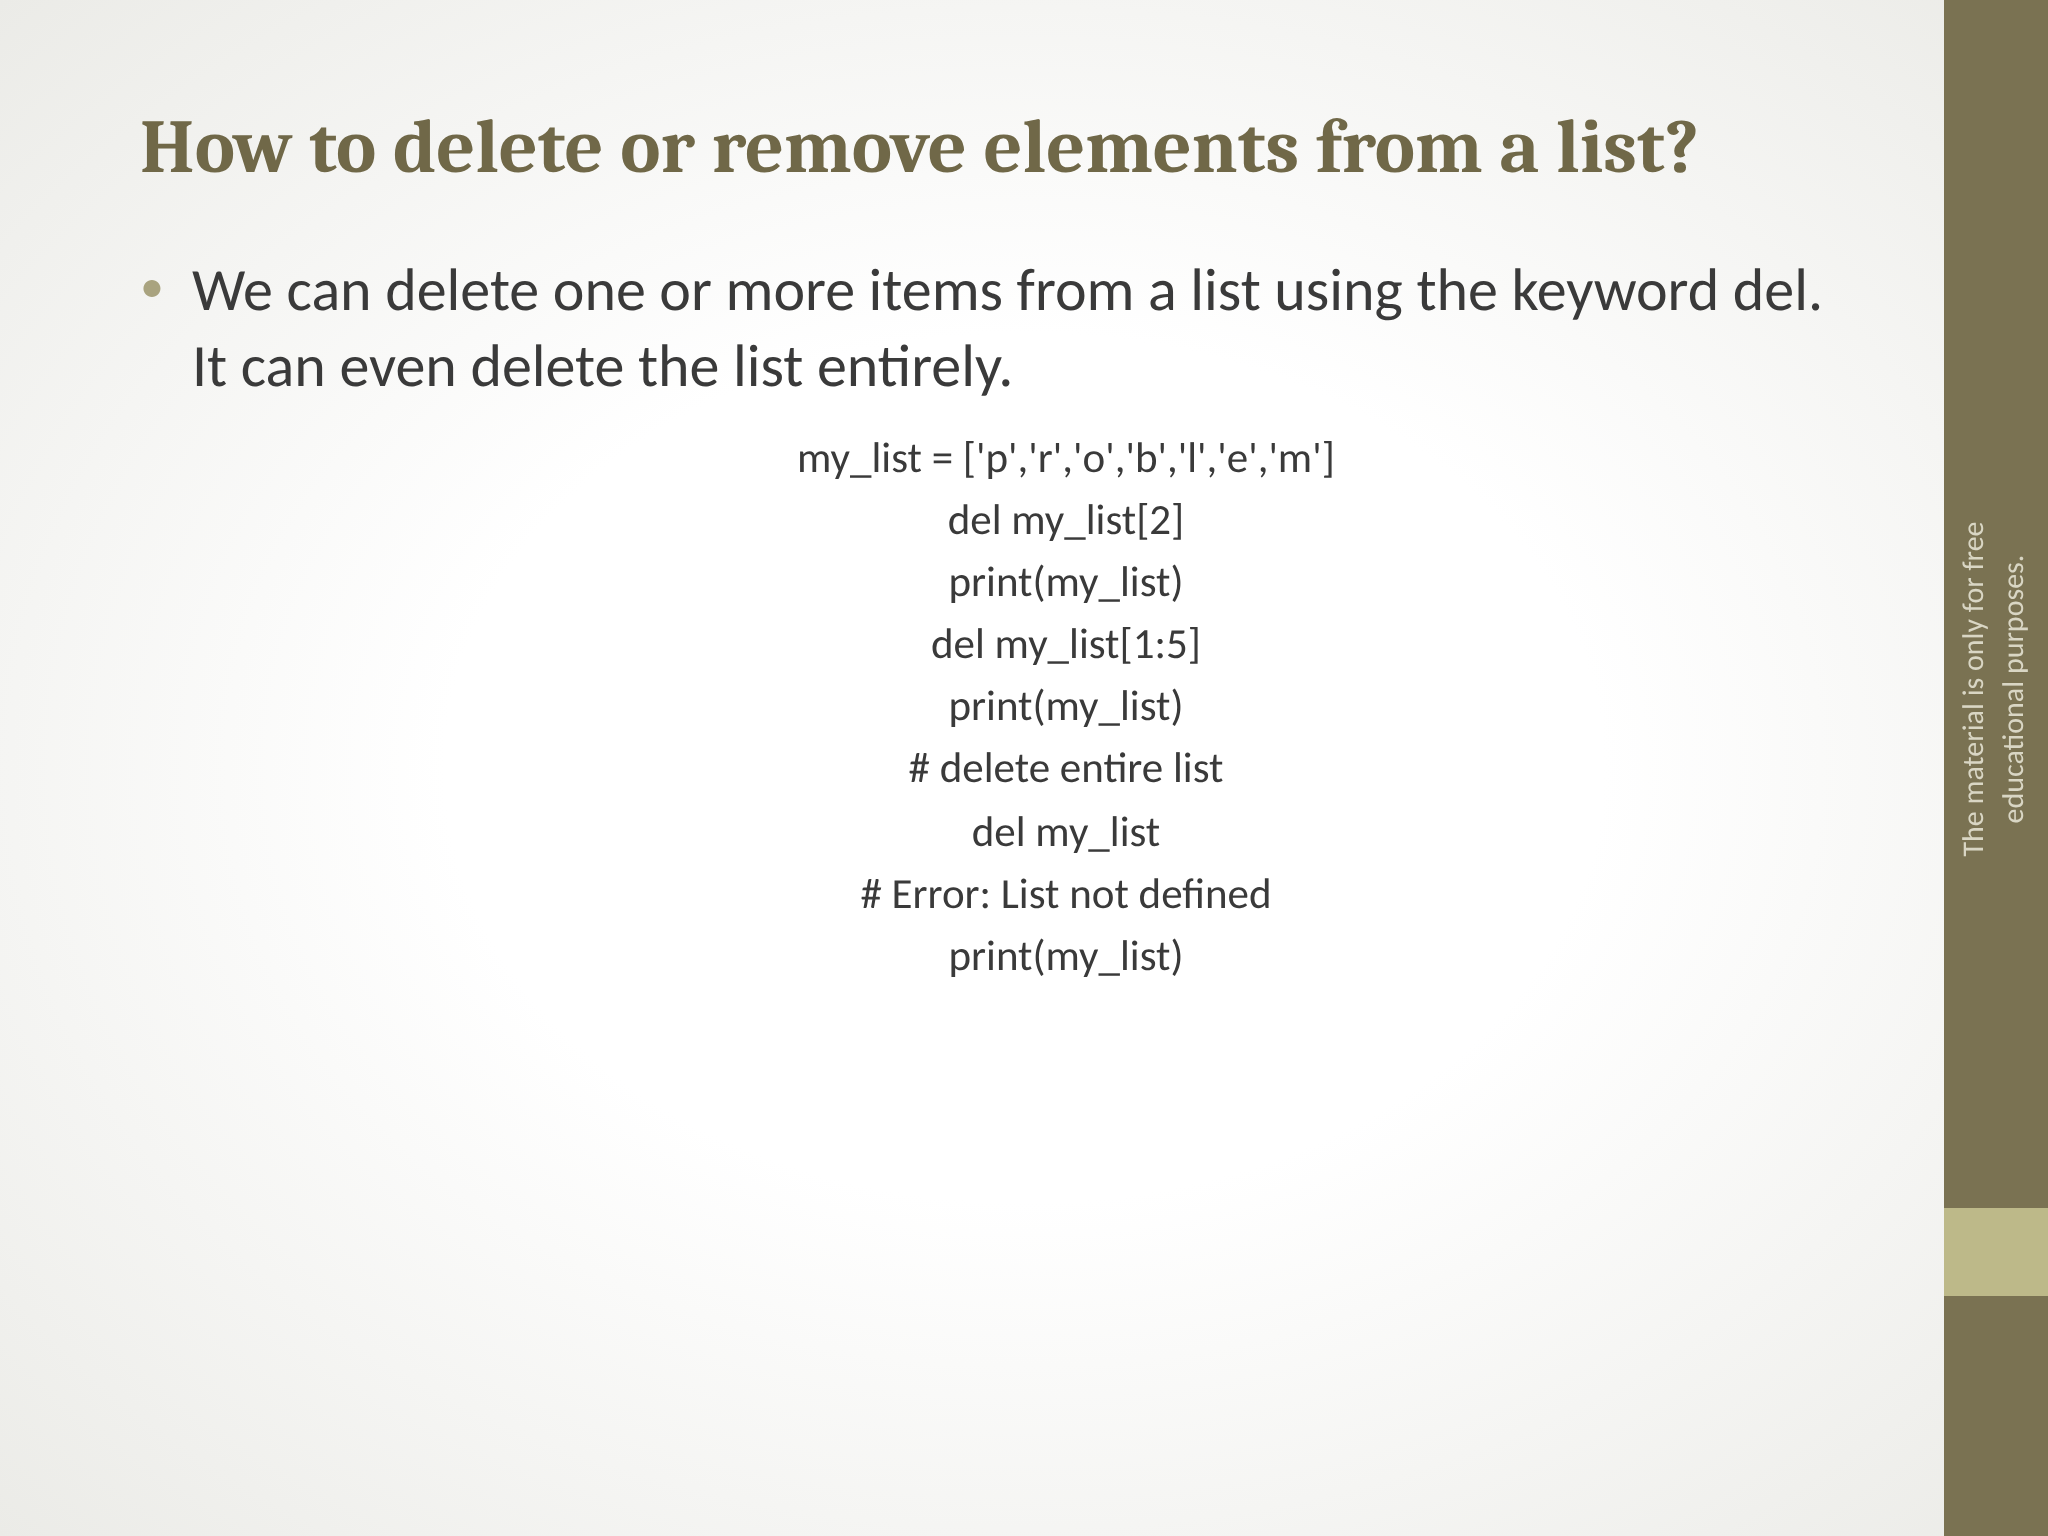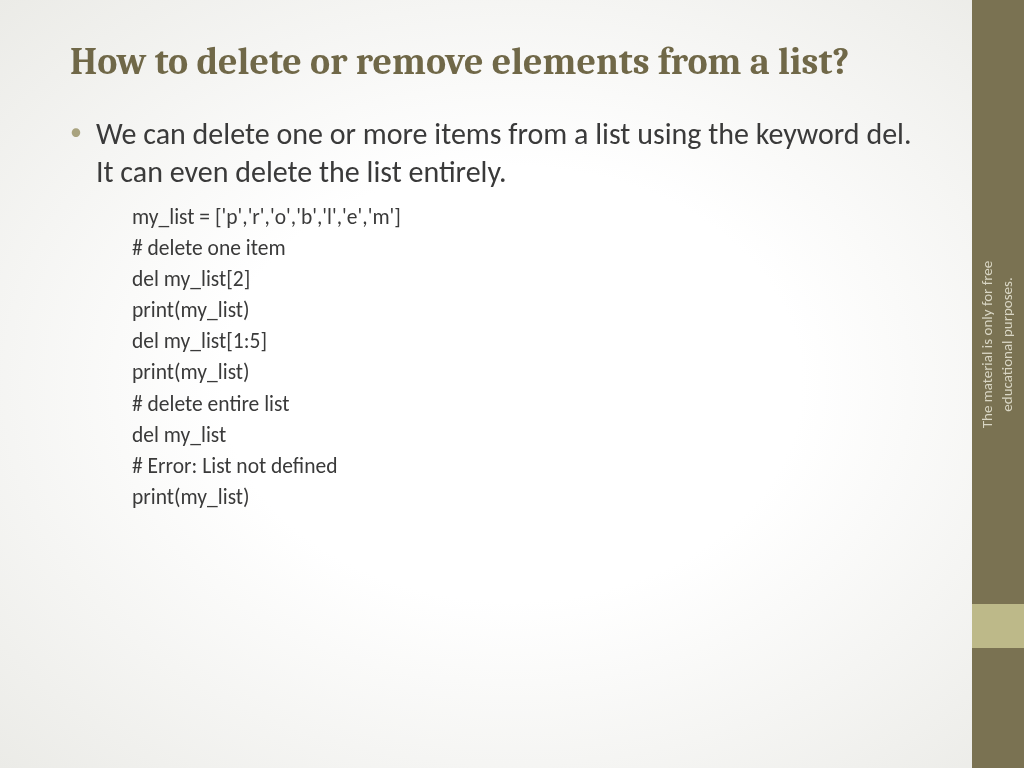--- a/index.html
+++ b/index.html
@@ -60,21 +60,21 @@
     top: 36px;
     right: 90px;
     bottom: 20px;
   }
   .title {
     font-family: Cambria, Georgia, serif;
     font-weight: bold;
     font-size: 38px;
     color: #706848;
     line-height: 1.18;
-    margin: 4px 0 30px 0;
+    margin: 16px 0 30px 0;
   }
   .bullet-row {
     display: flex;
     align-items: flex-start;
     margin-left: 0;
   }
   .bullet-dot {
     color: #a9a37f;
     font-size: 24px;
     line-height: 1.25;
@@ -85,20 +85,21 @@
     font-size: 30px;
     color: #3a3a3a;
     line-height: 1.28;
   }
   .code-block {
     margin-left: 62px;
     margin-top: 10px;
     font-size: 21.5px;
     color: #3a3a3a;
     line-height: 1.45;
+    text-align: center;
   }
   .code-line {
     white-space: pre;
   }
 </style>
 </head>
 <body>
 
 <div class="slide">
 
@@ -112,21 +113,20 @@
   <div class="content">
     <h1 class="title">How to delete or remove elements from a list?</h1>
 
     <div class="bullet-row">
       <div class="bullet-dot">•</div>
       <div class="bullet-text">We can delete one or more items from a list using the keyword del. It can even delete the list entirely.</div>
     </div>
 
     <div class="code-block">
       <div class="code-line">my_list = ['p','r','o','b','l','e','m']</div>
-      <div class="code-line"># delete one item</div>
       <div class="code-line">del my_list[2]</div>
       <div class="code-line">print(my_list)</div>
       <div class="code-line">del my_list[1:5]</div>
       <div class="code-line">print(my_list)</div>
       <div class="code-line"># delete entire list</div>
       <div class="code-line">del my_list</div>
       <div class="code-line"># Error: List not defined</div>
       <div class="code-line">print(my_list)</div>
     </div>
   </div>

